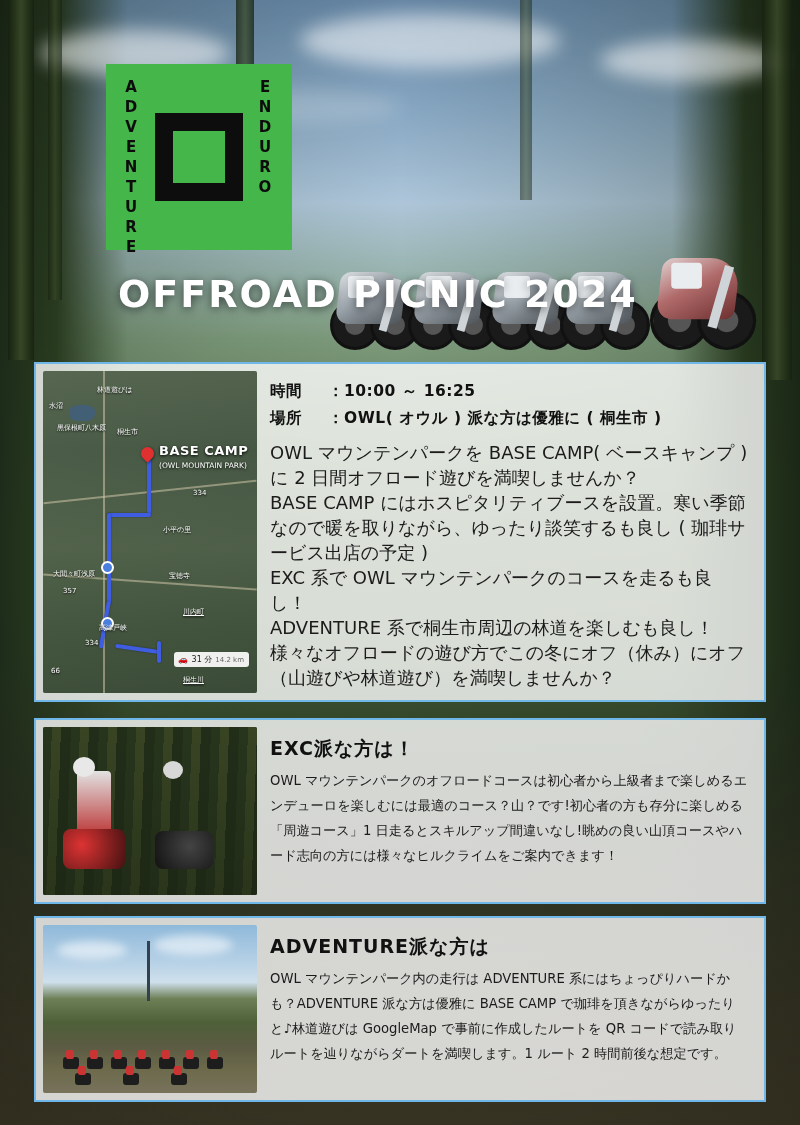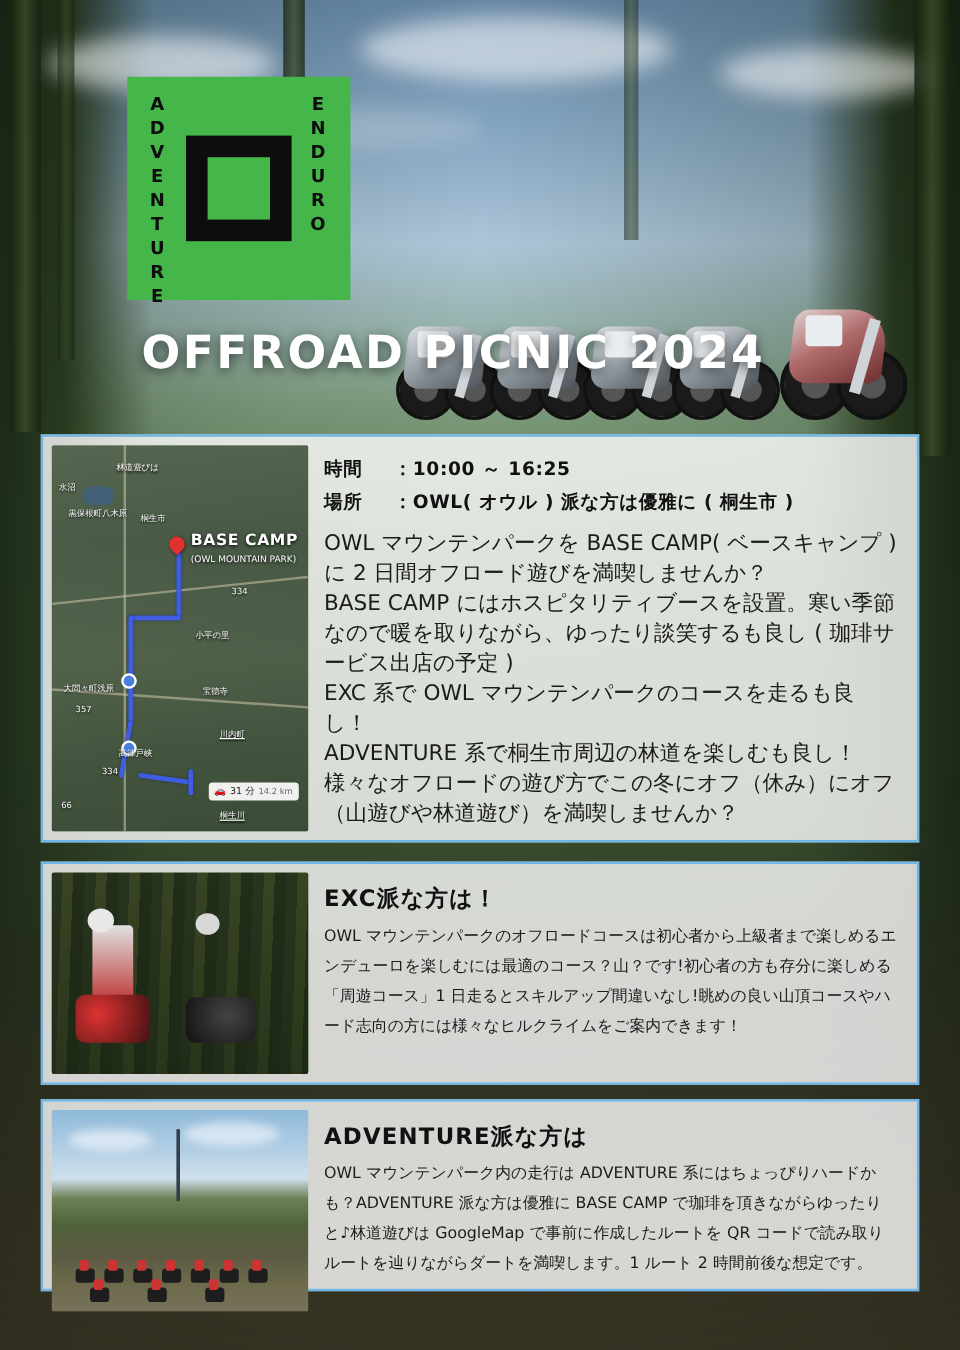--- a/index.html
+++ b/index.html
@@ -86,21 +86,21 @@
   
   .panel{
     position:absolute;
     border:2px solid #6fb7e8;
     background:rgba(255,255,255,.80);
     box-sizing:border-box;
     display:flex;
   }
   #panel-info{left:34px;top:362px;width:732px;height:340px;}
   #panel-exc{left:34px;top:718px;width:732px;height:186px;}
-  #panel-adv{left:34px;top:916px;width:732px;height:160px;}
+  #panel-adv{left:34px;top:916px;width:732px;height:186px;}
 
   .thumb{flex:0 0 auto;margin:8px;position:relative;overflow:hidden;border-radius:2px;}
   #map-thumb{width:214px;height:322px;margin:7px;}
   #exc-thumb{width:214px;height:168px;margin:7px;}
   #adv-thumb{width:214px;height:168px;margin:7px;}
 
   
   .map{
     position:absolute;inset:0;
     background:

